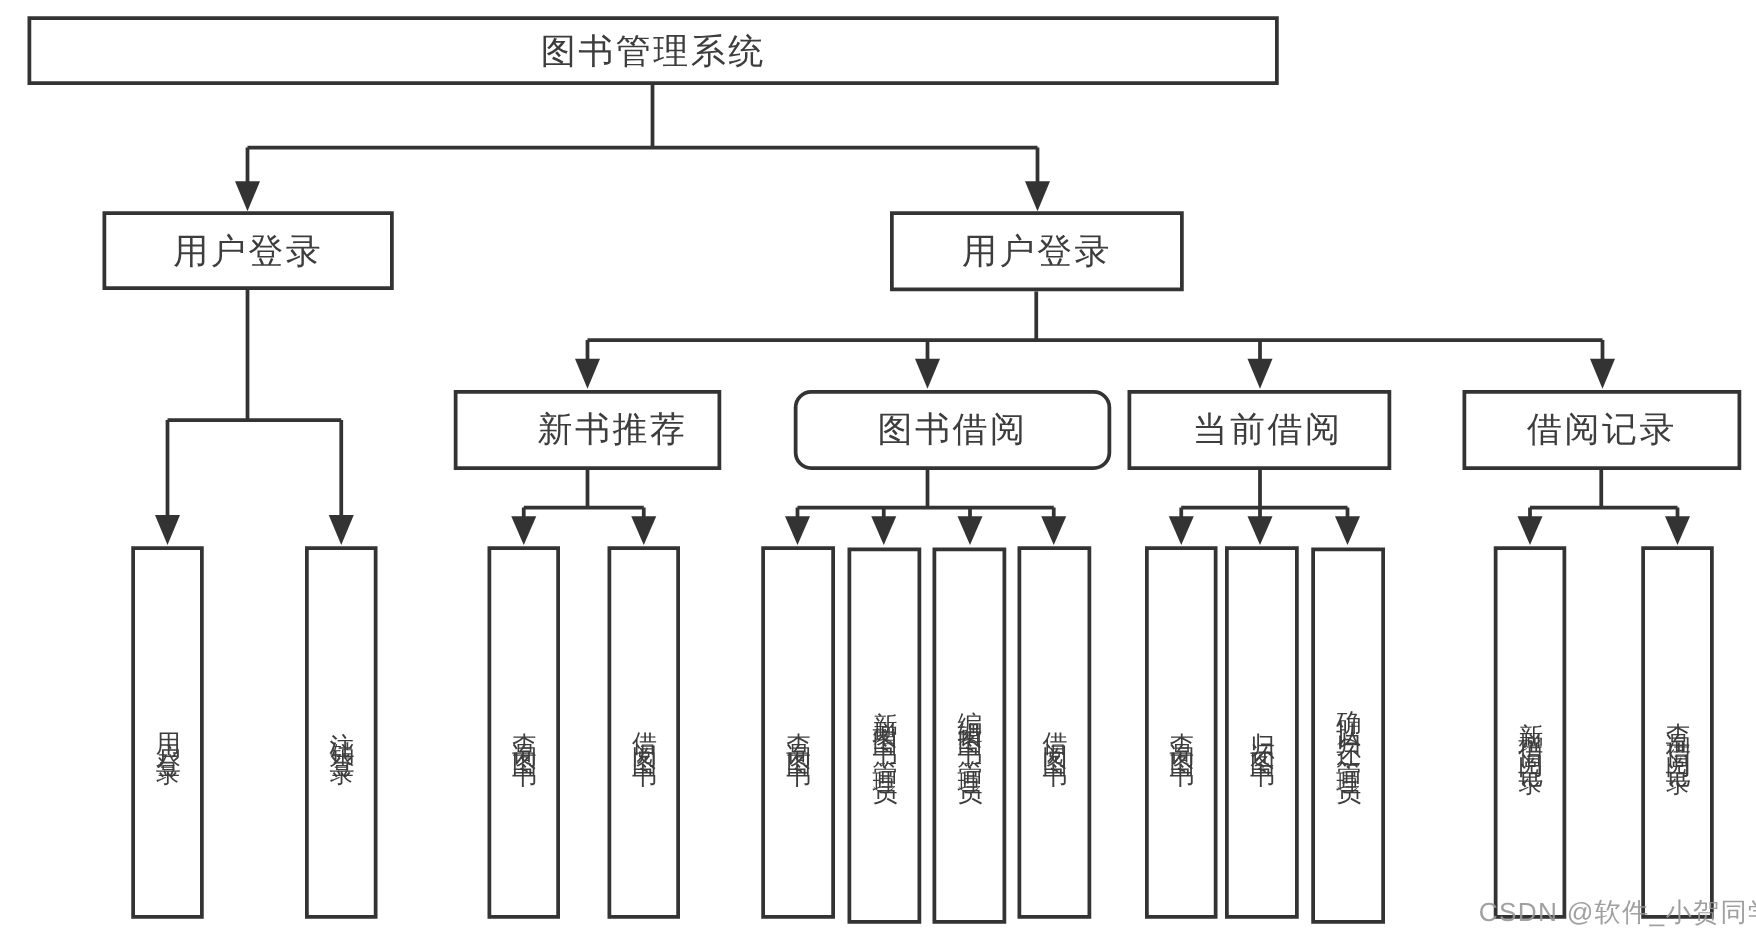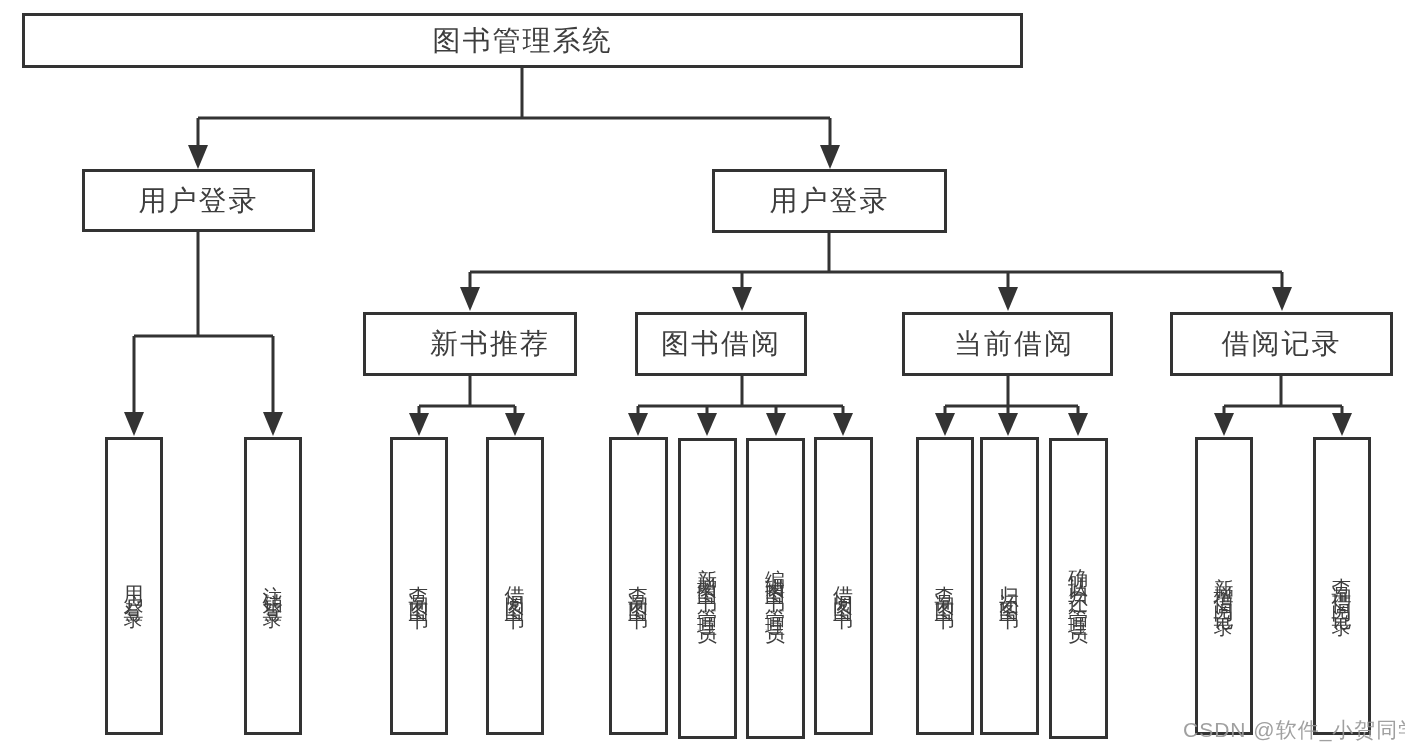--- a/index.html
+++ b/index.html
@@ -30,21 +30,21 @@
     white-space:nowrap;
   }
   
   .n-root{left:22px;top:13px;width:1001px;height:55px;}
   
   .n-userlogin{left:82px;top:169px;width:233px;height:63px;}
   .n-bookmgmt{left:712px;top:169px;width:235px;height:64px;}
   
   .n-l3{top:312px;height:64px;}
   .n-newbook{left:363px;width:214px;padding-left:40px;}
-  .n-borrow{left:635px;width:172px;}
+  .n-borrow{left:635px;width:254px;border-radius:14px;}
   .n-current{left:902px;width:211px;padding-left:13px;}
   .n-records{left:1170px;width:223px;}
   
   .n-l4{top:437px;height:298px;width:59px;}
   .n-l4-tall{top:438px;height:301px;}
   .n-a1{left:105px;width:58px;}
   .n-a2{left:244px;width:58px;}
   .n-b1{left:390px;width:58px;}
   .n-b2{left:486px;width:58px;}
   .n-c1{left:609px;}

